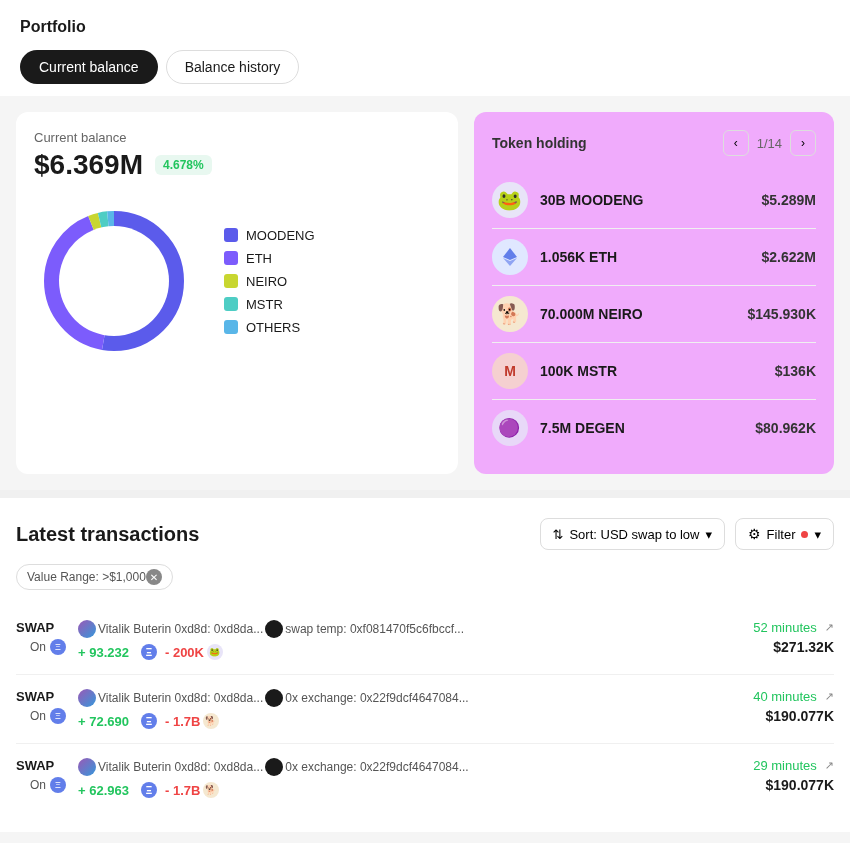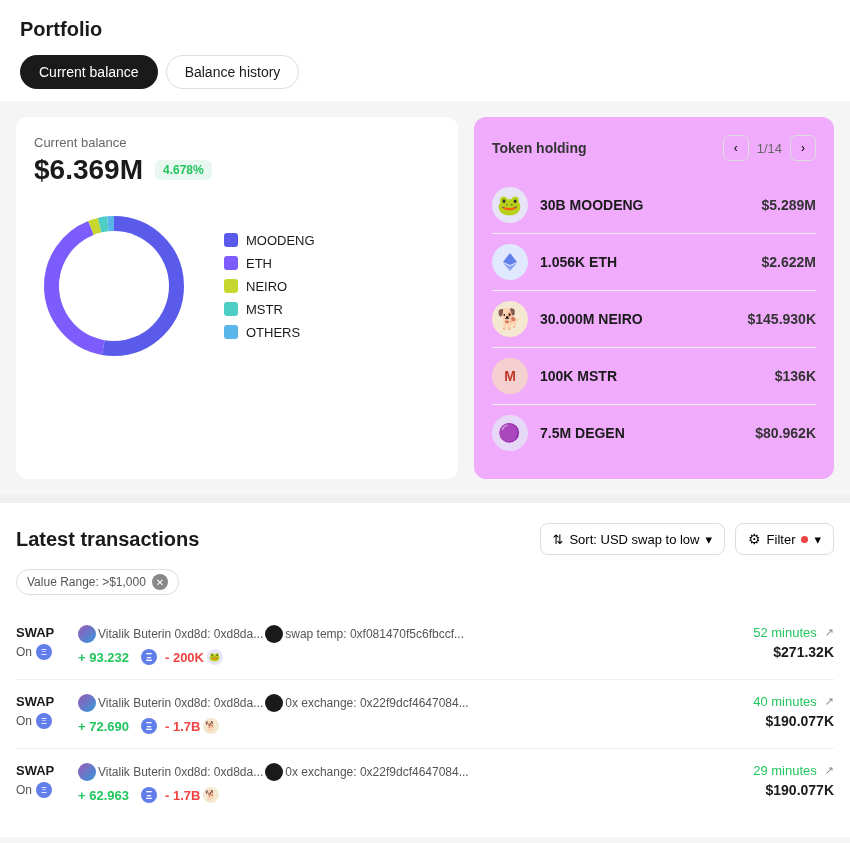--- a/index.html
+++ b/index.html
@@ -13,21 +13,21 @@
       max-width: 850px;
       margin: 0 auto;
       background: #f5f5f5;
       min-height: 843px;
     }
     .header {
       padding: 18px 20px 12px;
       background: #fff;
     }
     .page-title {
-      font-size: 20px;
+      font-size: 16px;
       font-weight: 700;
       margin-bottom: 14px;
     }
     .tab-bar {
       display: flex;
       gap: 8px;
     }
     .tab {
       padding: 8px 18px;
       border-radius: 20px;
@@ -222,21 +222,20 @@
     }
     .filter-bar {
       display: flex;
       align-items: center;
       gap: 8px;
       margin-bottom: 16px;
     }
     .filter-tag {
       display: flex;
       align-items: center;
-      gap: 6px;
       padding: 4px 10px;
       border: 1.5px solid #ddd;
       border-radius: 20px;
       font-size: 12px;
       color: #555;
     }
     .filter-tag-x {
       width: 16px;
       height: 16px;
       background: #888;
@@ -266,20 +265,21 @@
       font-weight: 700;
       color: #1a1a1a;
     }
     .tx-network {
       display: flex;
       align-items: center;
       gap: 4px;
       font-size: 12px;
       color: #555;
       margin-top: 4px;
+      justify-content: flex-end;
     }
     .eth-icon {
       width: 16px;
       height: 16px;
       border-radius: 50%;
       background: #627eea;
       display: inline-flex;
       align-items: center;
       justify-content: center;
       color: #fff;
@@ -431,21 +431,21 @@
         </div>
         <div class="token-info">
           <span class="token-name"><strong>1.056K</strong> ETH</span>
         </div>
         <div class="token-value">$2.622M</div>
       </div>
 
       <div class="token-row">
         <div class="token-icon" style="background:#f5e8d0;font-size:20px;">🐕</div>
         <div class="token-info">
-          <span class="token-name"><strong>30.000M</strong> NEIRO</span>
+          <span class="token-name"><strong>70.000M</strong> NEIRO</span>
         </div>
         <div class="token-value">$145.930K</div>
       </div>
 
       <div class="token-row">
         <div class="token-icon" style="background:#f5d0d0;color:#c0392b;font-weight:800;font-size:14px;">M</div>
         <div class="token-info">
           <span class="token-name"><strong>100K</strong> MSTR</span>
         </div>
         <div class="token-value">$136K</div>

